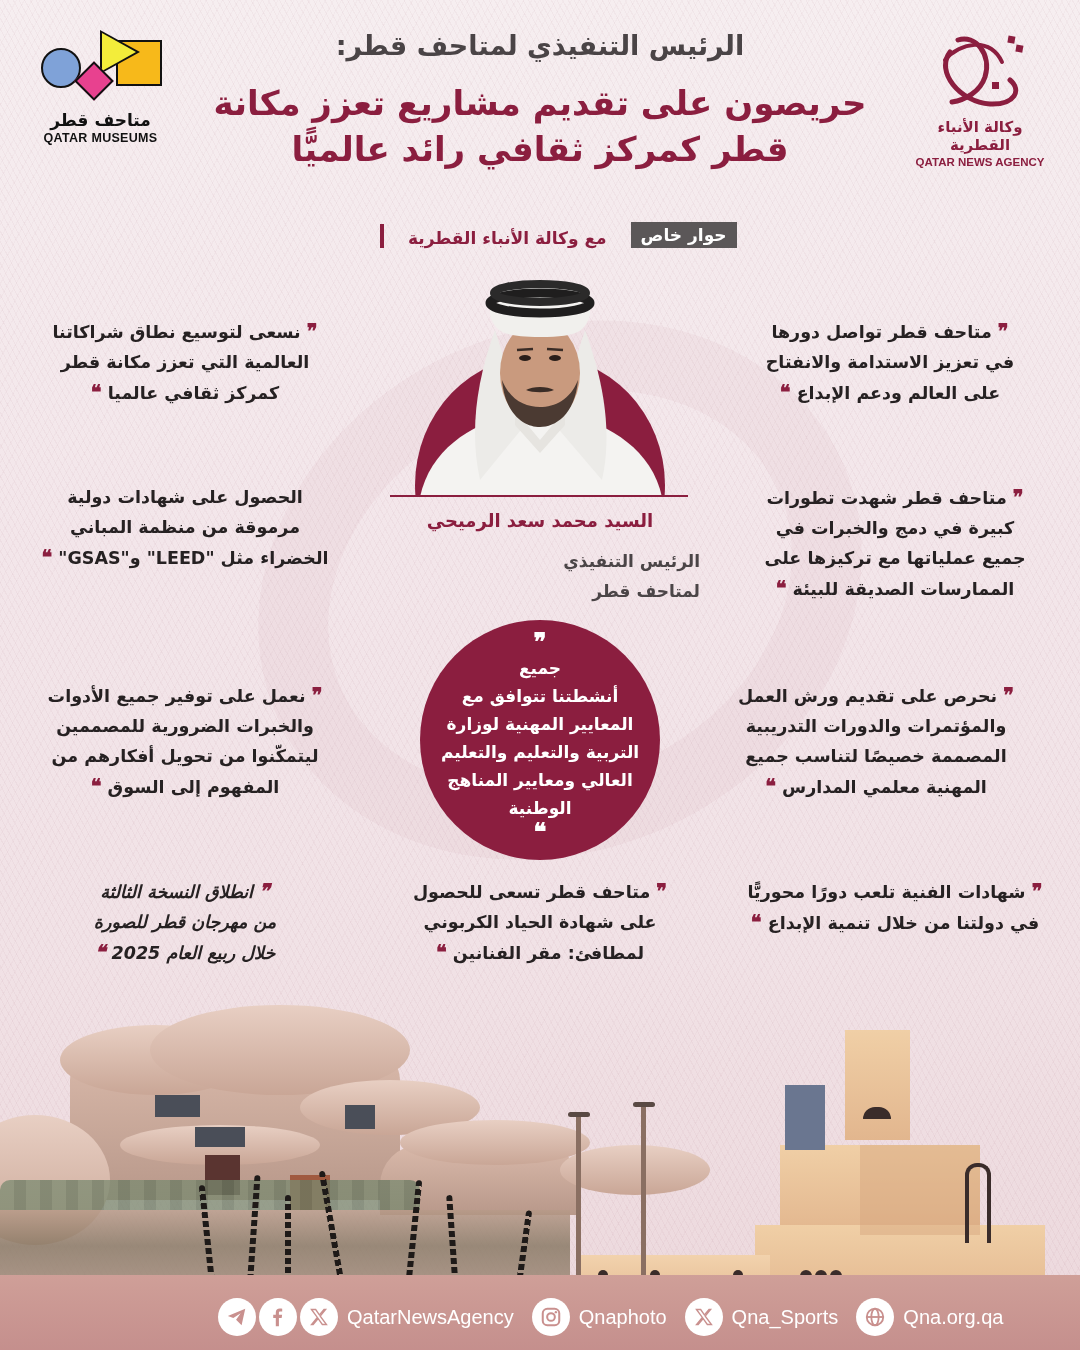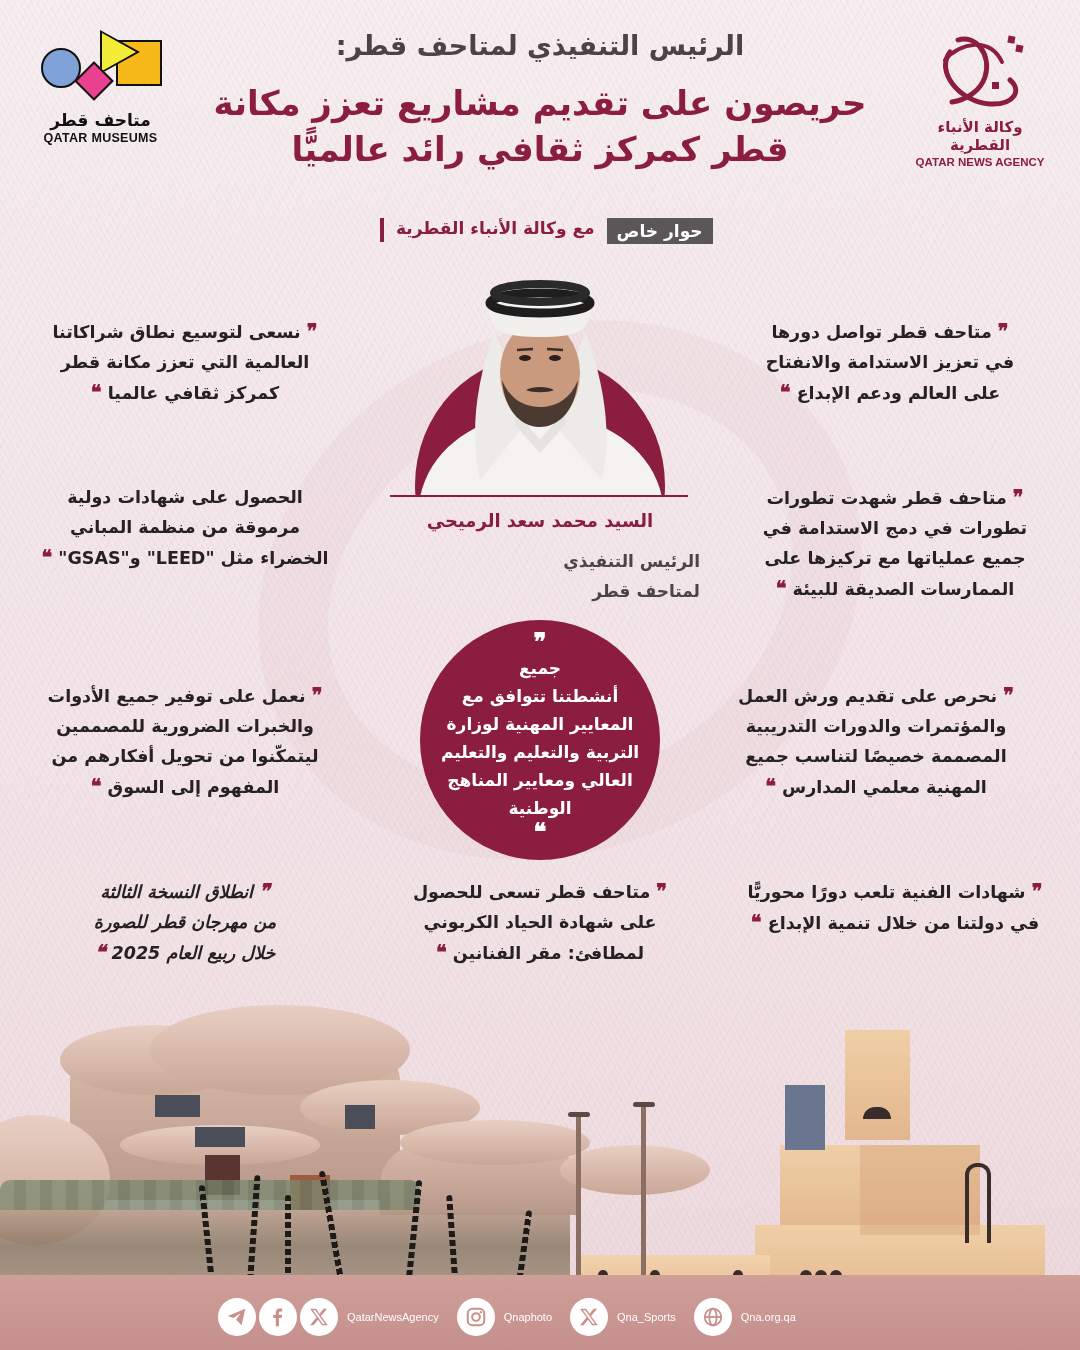--- a/index.html
+++ b/index.html
@@ -37,21 +37,21 @@
 
   .qna-logo { left: 905px; top: 32px; width: 150px; height: 130px; text-align: center; }
   .qna-mark { position: relative; width: 100px; height: 80px; margin: 0 auto; }
   .qna-ar { font-size: 15px; font-weight: bold; color: #8b1e3f; margin-top: 6px; }
   .qna-en { font-size: 11.5px; font-weight: bold; color: #8b1e3f; margin-top: 2px; font-family: "Liberation Sans", sans-serif; }
 
   
   .kicker { left: 230px; top: 30px; width: 620px; text-align: center; font-size: 27px; font-weight: bold; color: #4a4446; }
   .headline { left: 190px; top: 80px; width: 700px; text-align: center; font-size: 34px; line-height: 46px; font-weight: bold; color: #8b1e3f; }
 
-  .interview-tag { left: 370px; top: 218px; height: 30px; display: flex; align-items: flex-start; gap: 12px; }
+  .interview-tag { left: 370px; top: 218px; height: 30px; display: flex; align-items: flex-end; gap: 24px; }
   .tag-dark { background: #5b5758; color: #fff; font-size: 17px; font-weight: bold; padding: 2px 10px; line-height: 22px; }
   .tag-rest { color: #8b1e3f; font-size: 17px; font-weight: bold; }
   .tag-bar { width: 4px; height: 24px; background: #8b1e3f; margin-left: 10px; }
 
   
   .portrait { left: 390px; top: 275px; width: 300px; height: 222px; overflow: hidden; }
   .portrait-arc { position: absolute; left: 25px; top: 80px; width: 250px; height: 260px; border-radius: 50%; background: #8b1e3f; }
   .person { position: absolute; left: 0; top: 0; width: 300px; height: 222px; }
   .portrait-line { left: 390px; top: 495px; width: 298px; height: 2px; background: #8b1e3f; }
 
@@ -87,21 +87,21 @@
   .mia-shadow { position: absolute; background: #d4a47c; }
   .stripe { position: absolute; background: repeating-linear-gradient(180deg, #2c2222 0 4px, #e6c09c 4px 12px); }
   .pole { position: absolute; width: 5px; background: #8a6f62; }
   .pole-cap { position: absolute; width: 22px; height: 5px; background: #5a4a44; border-radius: 3px; }
   .arch { position: absolute; border-radius: 12px 12px 0 0; background: #3a2c2a; }
   .sculpt { position: absolute; width: 6px; background: repeating-linear-gradient(180deg, #1e1a18 0 6px, transparent 6px 9px); border-radius: 3px; }
 
   
   .footer { left: 218px; top: 1297px; height: 40px; display: flex; align-items: center; }
   .soc-icon { width: 38px; height: 38px; border-radius: 50%; background: #fff; display: flex; align-items: center; justify-content: center; margin-right: 3px; }
-  .soc-label { color: #fff; font-size: 11px; font-family: "Liberation Sans", sans-serif; margin: 0 18px 0 6px; }
+  .soc-label { color: #fff; font-size: 20px; font-family: "Liberation Sans", sans-serif; margin: 0 18px 0 6px; }
 </style>
 </head>
 <body>
 
 <div class="watermark"></div>
 
 <div class="abs qm-logo">
   <div class="qm-shapes">
     <div class="qm-circle"></div>
     <div class="qm-square"></div>
@@ -202,21 +202,21 @@
 </div>
 
 <div class="abs quote q-left-2 rtl">
   <div>الحصول على شهادات دولية</div>
   <div>مرموقة من منظمة المباني</div>
   <div><span>الخضراء مثل "LEED" و"GSAS"</span> <span class="close">❝</span></div>
 </div>
 
 <div class="abs quote q-right-2 rtl">
   <div><span class="open">❞</span> <span>متاحف قطر شهدت تطورات</span></div>
-  <div>تطورات في دمج الاستدامة في</div>
+  <div>كبيرة في دمج والخبرات في</div>
   <div>جميع عملياتها مع تركيزها على</div>
   <div><span>الممارسات الصديقة للبيئة</span> <span class="close">❝</span></div>
 </div>
 
 <div class="abs quote q-left-3 rtl">
   <div><span class="open">❞</span> <span>نعمل على توفير جميع الأدوات</span></div>
   <div>والخبرات الضرورية للمصممين</div>
   <div>ليتمكّنوا من تحويل أفكارهم من</div>
   <div><span>المفهوم إلى السوق</span> <span class="close">❝</span></div>
 </div>

